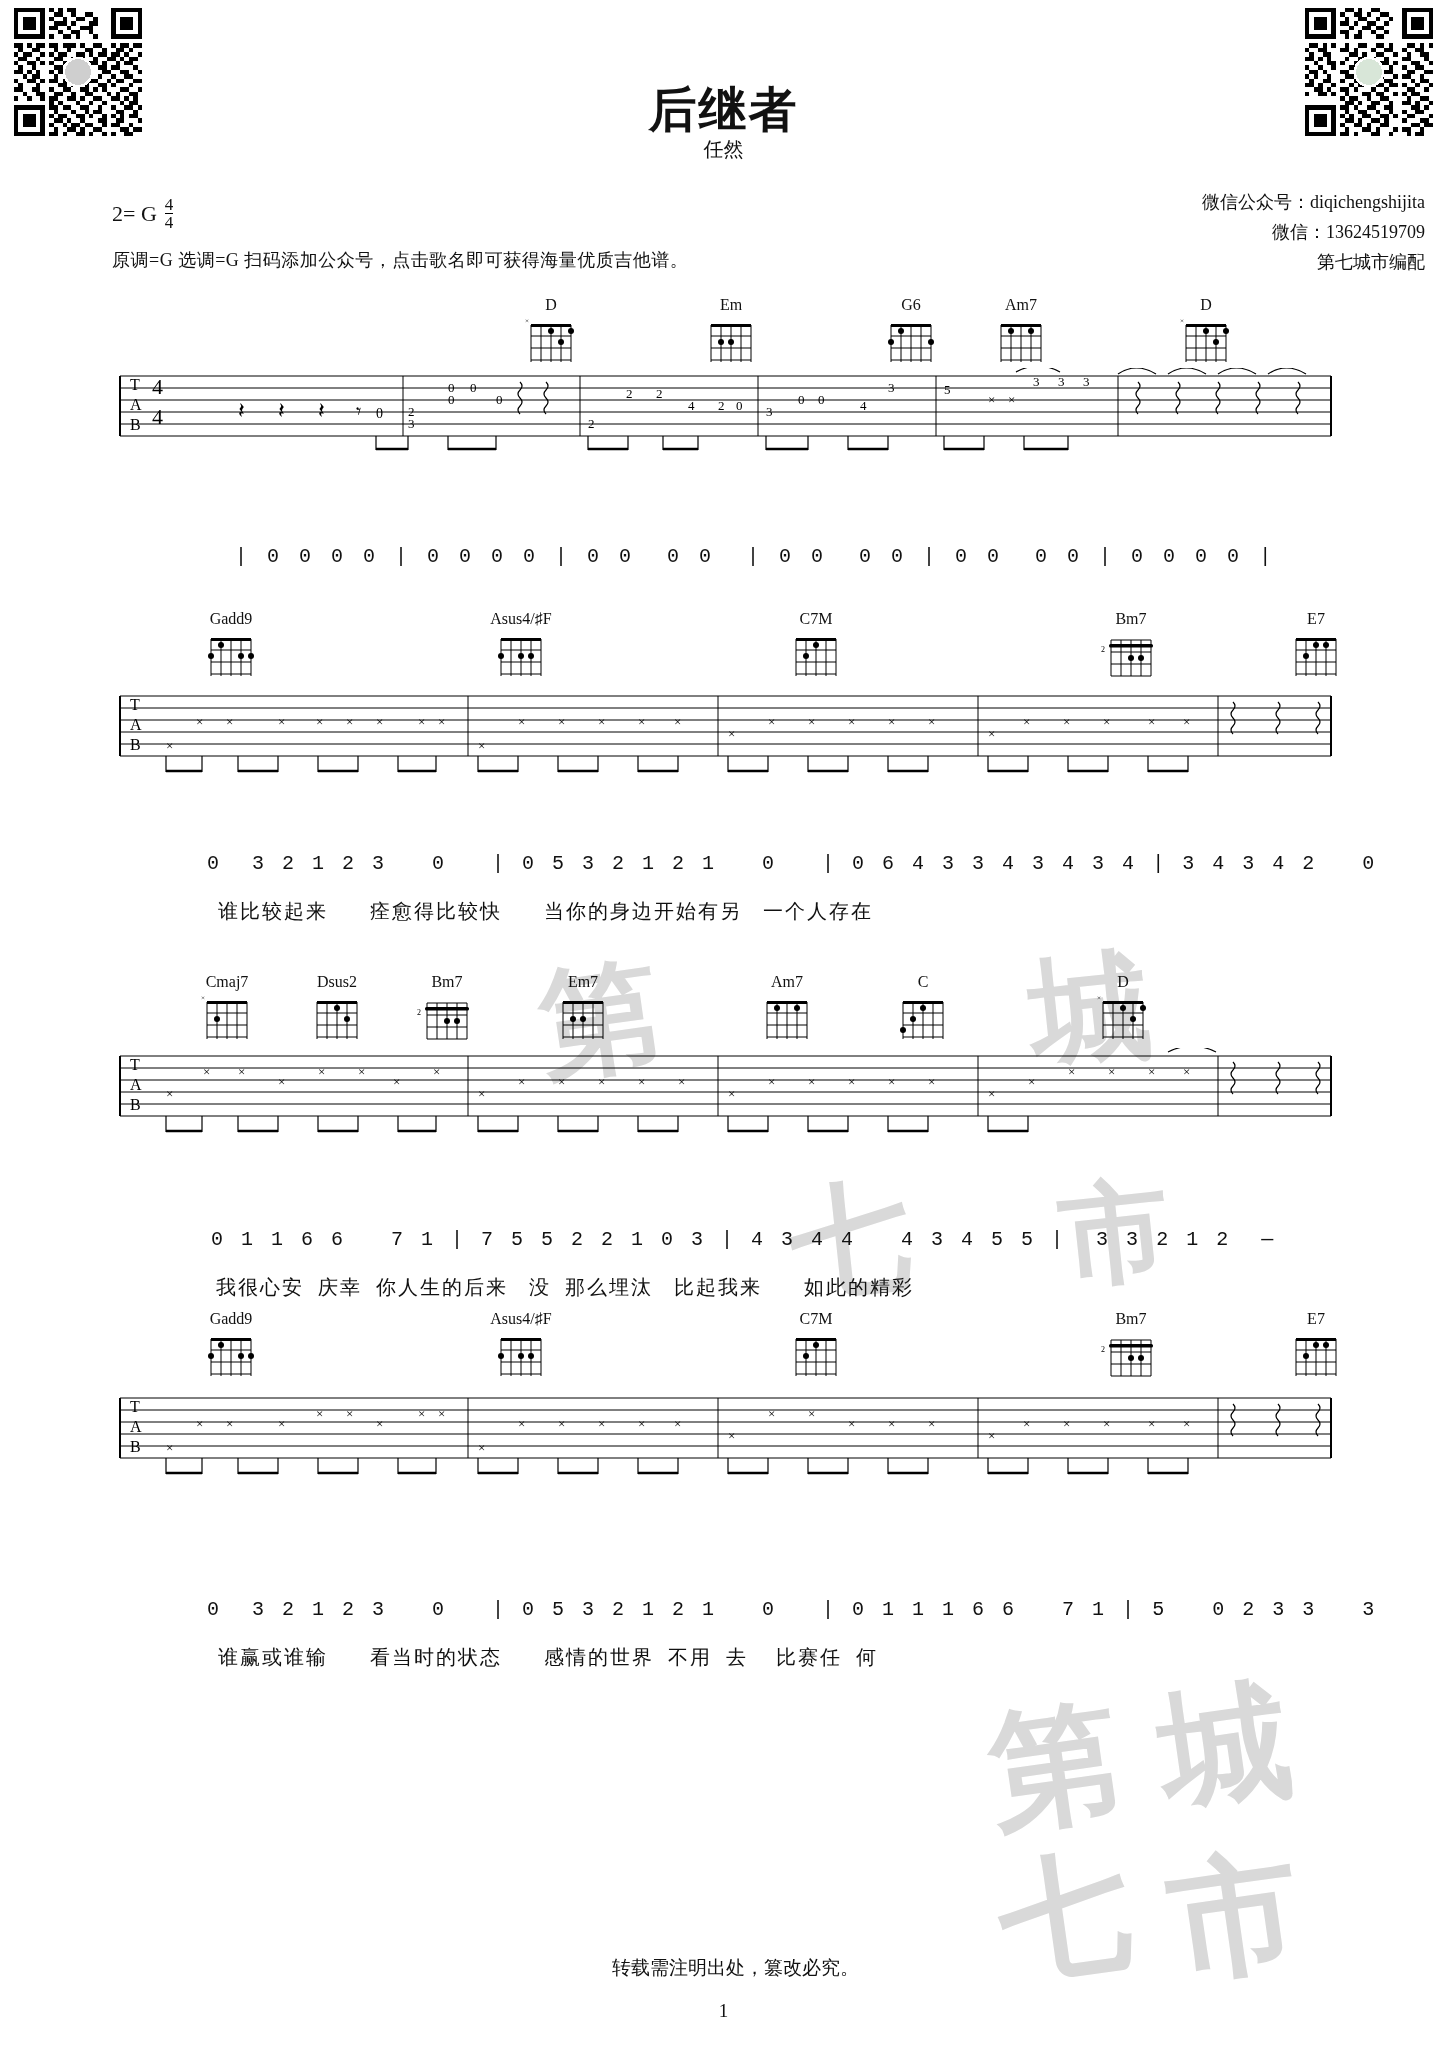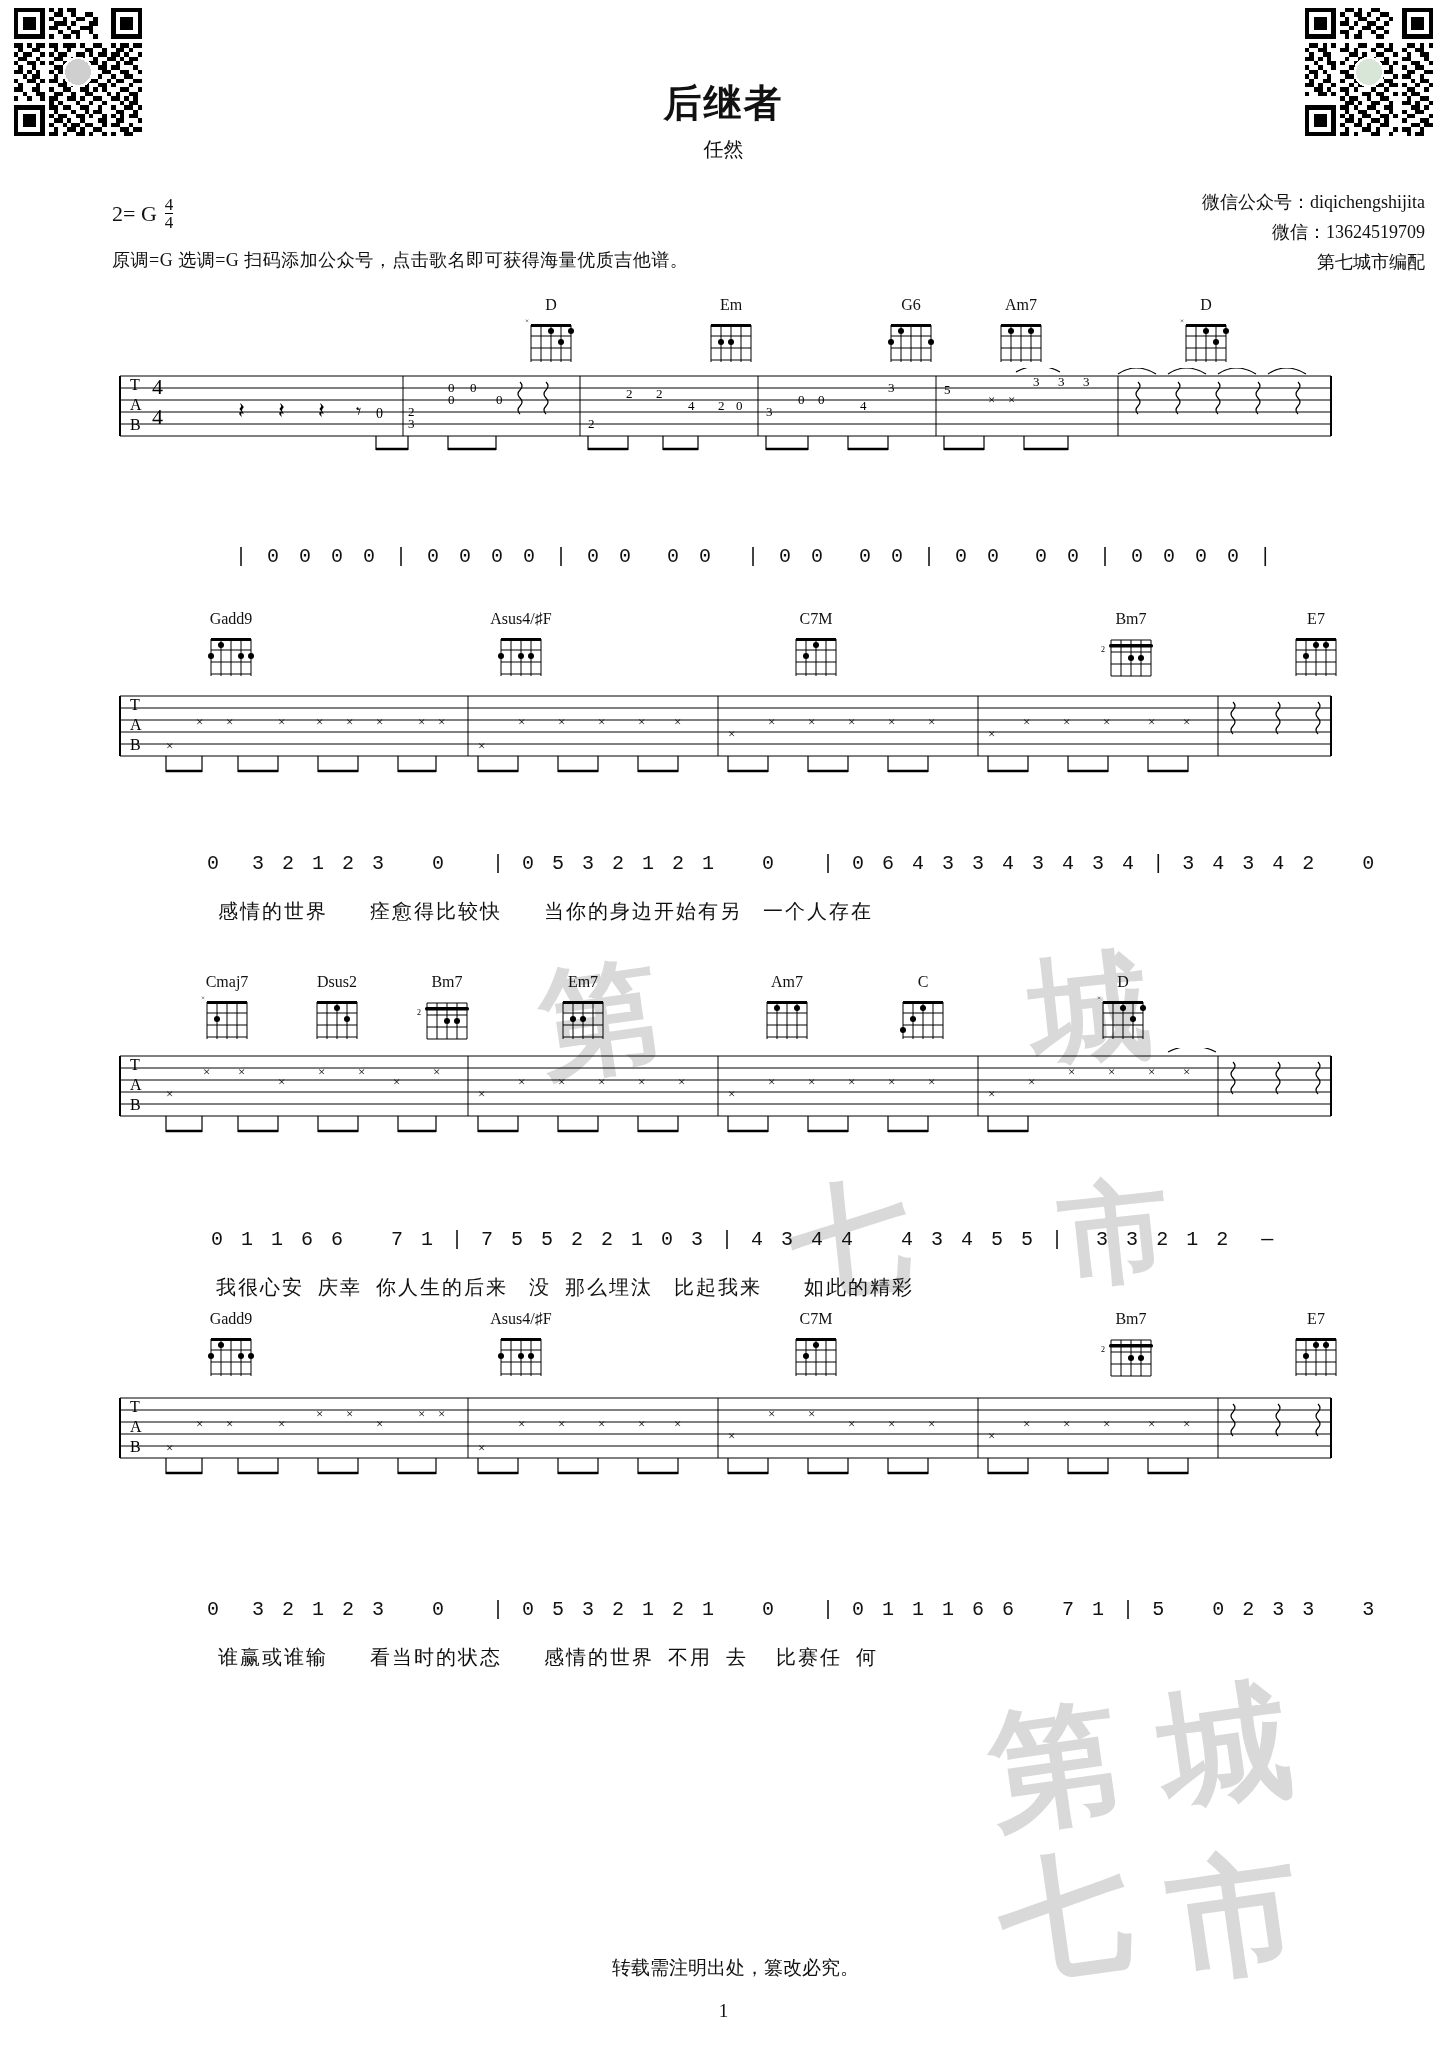--- a/index.html
+++ b/index.html
@@ -33,21 +33,21 @@
   .qr-right { right: 14px; top: 8px; }
 
   
   .title {
     position: absolute;
     top: 78px;
     left: 0;
     width: 100%;
     text-align: center;
     font-family: "Liberation Serif", serif;
-    font-size: 38px;
+    font-size: 48px;
     font-weight: bold;
     letter-spacing: 2px;
   }
   .artist {
     position: absolute;
     top: 136px;
     left: 0;
     width: 100%;
     text-align: center;
     font-family: "Liberation Serif", serif;
@@ -1021,21 +1021,21 @@
       </g>
       <g stroke="#000" stroke-width="1.2" fill="none">
         <path d="M1115 14 q4 4 0 8 q-4 4 0 8 q4 4 0 8 q-4 4 0 8"></path>
         <path d="M1160 14 q4 4 0 8 q-4 4 0 8 q4 4 0 8 q-4 4 0 8"></path>
         <path d="M1200 14 q4 4 0 8 q-4 4 0 8 q4 4 0 8 q-4 4 0 8"></path>
       </g>
     </svg>
   </div>
 
   <div class="numrow" style="left:192px; top:852px; letter-spacing:3px;"> 0  3 2 1 2 3   0   | 0 5 3 2 1 2 1   0   | 0 6 4 3 3 4 3 4 3 4 | 3 4 3 4 2   0</div>
-  <div class="lyricrow" style="left:218px; top:898px; letter-spacing:2px;">感情的世界      痊愈得比较快      当你的身边开始有另   一个人存在</div>
+  <div class="lyricrow" style="left:218px; top:898px; letter-spacing:2px;">谁比较起来      痊愈得比较快      当你的身边开始有另   一个人存在</div>
 
   <div class="chord" style="left:196px; top:973px;">
     <div class="cname">Cmaj7</div>
     <svg width="56" height="52" viewBox="0 0 56 52">
       <rect x="8" y="8" width="40" height="3" fill="#000"></rect>
       <g stroke="#000" stroke-width="1">
         <line x1="8" y1="9" x2="8" y2="46"></line>
           <line x1="18" y1="9" x2="18" y2="46"></line>
         <line x1="28" y1="9" x2="28" y2="46"></line>
           <line x1="38" y1="9" x2="38" y2="46"></line>

